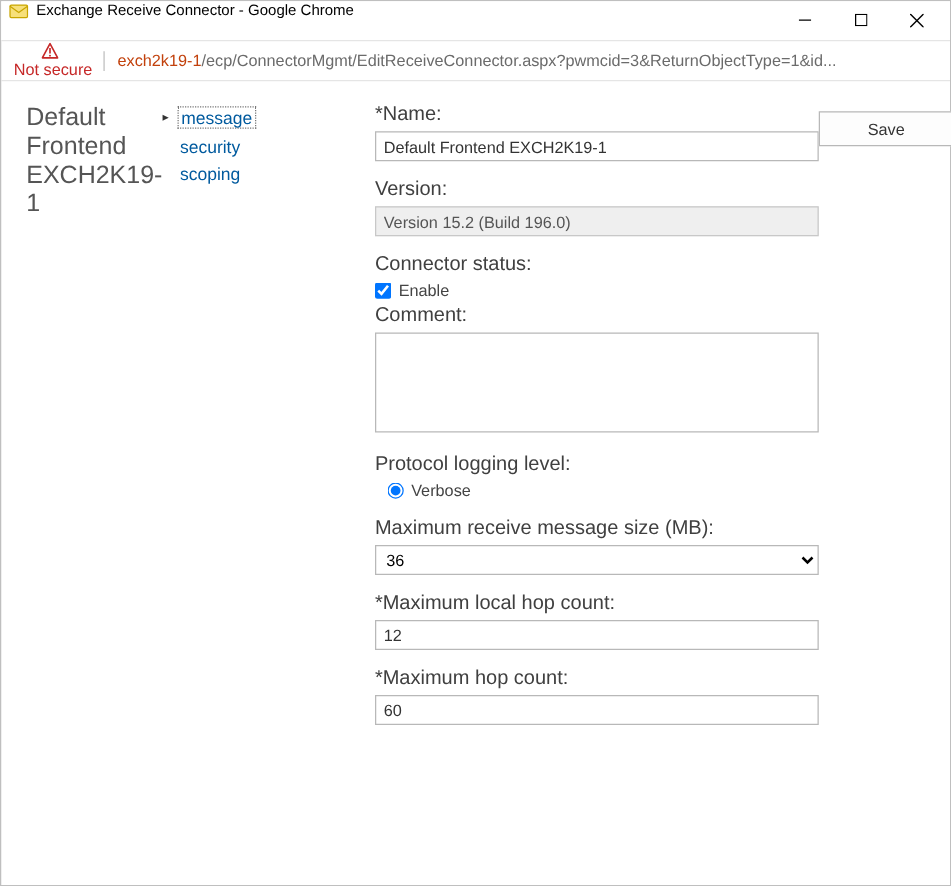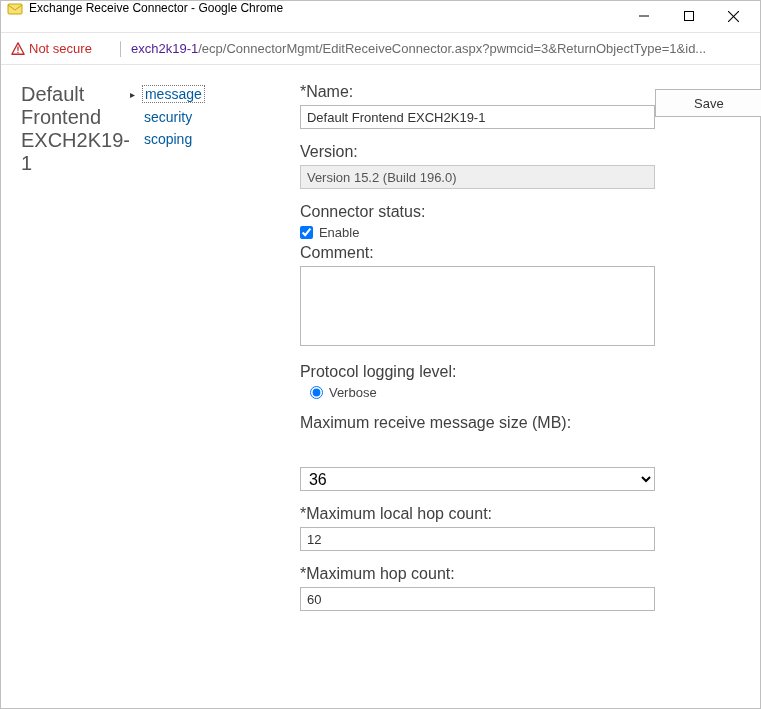--- a/index.html
+++ b/index.html
@@ -4,25 +4,25 @@
 <style>
   * { box-sizing: border-box; }
   html, body { margin:0; padding:0; font-family: "Segoe UI", Tahoma, Arial, sans-serif; font-size:13px; color:#333; background:#fff; }
   .window { width:761px; height:709px; border:1px solid #bfbfbf; background:#fff; display:flex; flex-direction:column; }
   .titlebar { height:32px; background:#fff; border-bottom:1px solid #e5e5e5; display:flex; align-items:flex-start; padding:0 4px 0 6px; }
   .titlebar .app-icon { width:16px; height:16px; margin-right:6px; }
   .titlebar .title-text { flex:1; font-size:12px; color:#000; }
   .winbtn { width:45px; height:30px; display:flex; align-items:center; justify-content:center; }
   .winbtn svg { stroke:#000; stroke-width:1; fill:none; }
   .addrbar { height:32px; display:flex; align-items:center; padding:0 10px; border-bottom:1px solid #e5e5e5; font-size:13px; }
-  .addrbar .warn { color:#c62828; margin-right:19px; display:flex; align-items:center; }
+  .addrbar .warn { color:#c62828; margin-right:0; display:flex; align-items:center;flex-direction:column; }
   .addrbar .warn svg { margin-right:4px; }
   .addrbar .sep { color:#bbb; margin:0 6px; }
   .addrbar .url { color:#6b6b6b; white-space:nowrap; overflow:hidden; text-overflow:ellipsis; flex:1; }
-  .addrbar .url .host { color:#4c1d95; }
+  .addrbar .url .host { color:#c2410c; }
   .content { flex:1; padding:18px 20px 14px 18px; display:flex; flex-direction:row; position:relative; }
   .page-title { font-size:20px; font-weight:300; color:#555; margin:0 0 24px 2px; }
   .body { flex:1; display:flex; }
   .sidenav { width:170px; padding-top:2px; }
   .sidenav .navrow { display:flex; align-items:center; margin-bottom:6px; }
   .sidenav .arrow { width:10px; font-size:10px; color:#333; visibility:hidden; margin-right:2px; }
   .sidenav .navrow.active .arrow { visibility:visible; }
   .sidenav .navitem { color:#005a9e; font-size:14px; cursor:pointer; padding:0 2px; }
   .sidenav .navrow.active .navitem { border:1px dotted #777; }
   .form { flex:1; }
@@ -31,21 +31,21 @@
   .textinput { width:355px; height:24px; border:1px solid #b8b8b8; padding:2px 6px; font-family:inherit; font-size:13px; background:#fff; color:#333; }
   .textinput.readonly { background:#efefef; color:#555; border:1px solid #c8c8c8; }
   .comment { width:355px; height:80px; border:1px solid #b8b8b8; resize:none; font-family:inherit; font-size:13px; padding:4px 6px; }
   .checkbox-row { display:flex; align-items:center; margin-top:2px; }
   .checkbox-row input { margin:0 6px 0 0; }
   .checkbox-row span { color:#444; }
   .radio-group { padding-left:10px; }
   .radio-row { display:flex; align-items:center; margin-top:2px; }
   .radio-row input { margin:0 6px 0 0; }
   .radio-row span { color:#444; }
-  .selectinput { width:355px; height:24px; border:1px solid #b8b8b8; background:#fff; font-family:inherit; font-size:16px; padding:0 4px;margin-top:31px; }
+  .selectinput { width:355px; height:24px; border:1px solid #b8b8b8; background:#fff; font-family:inherit; font-size:13px; padding:0 4px; }
   .footer { display:flex; justify-content:flex-end; gap:14px; padding:6px 0 0 0; }
   .btn { width:108px; height:28px; border:1px solid #b8b8b8; background:#fdfdfd; font-family:Liberation Sans, sans-serif; font-size:13px; color:#333; cursor:pointer; }
 </style>
 </head>
 <body>
 
 <div class="window">
   <div class="titlebar">
     <span class="app-icon">
       <svg width="16" height="16" viewBox="0 0 16 16">

